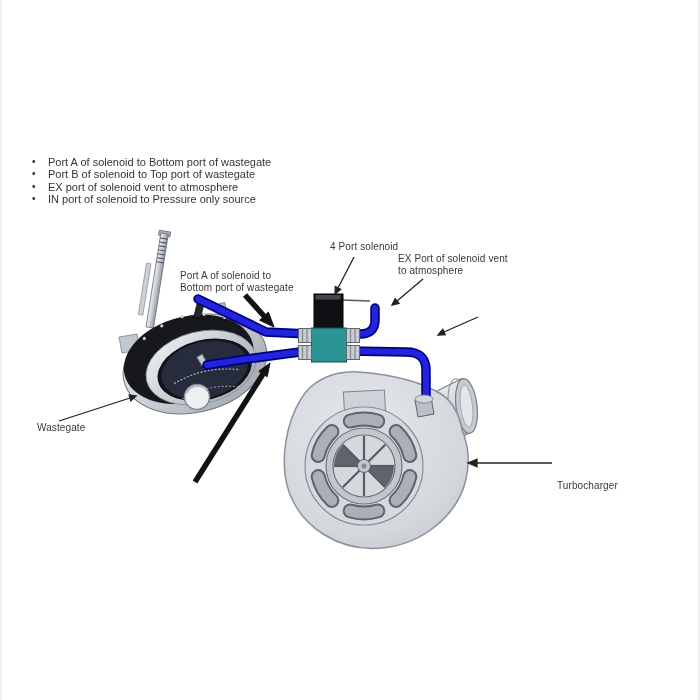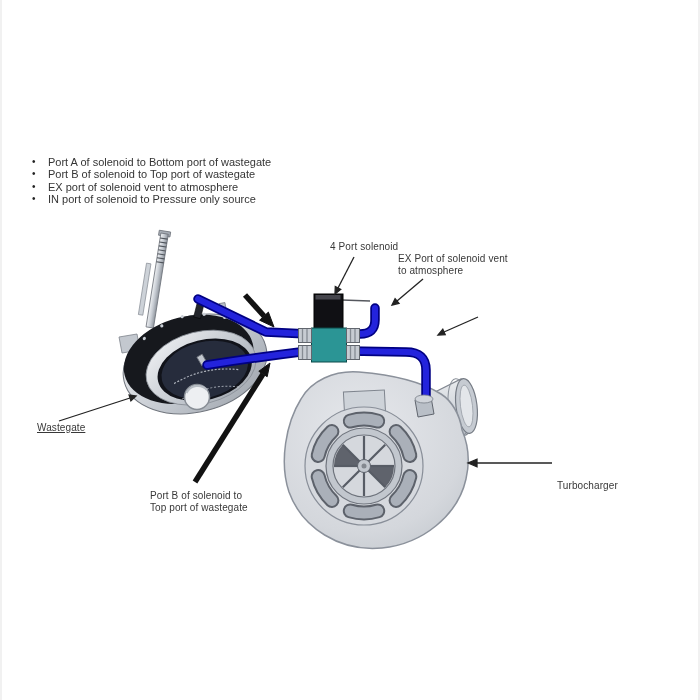--- a/index.html
+++ b/index.html
@@ -230,18 +230,18 @@
       </li>
     <li>
         <span class="dot">•</span>
         <span>IN port of solenoid to Pressure only source</span>
       </li>
   </ul>
 
   <div class="lbl" style="left:328px;top:241px;">4 Port solenoid</div>
   <div class="lbl" style="left:396px;top:253px;">EX Port of solenoid vent
 to atmosphere</div>
-  <div class="lbl" style="left:148px;top:490px;">Port B of solenoid to
-Top port of wastegate</div>
-  <div class="lbl" style="left:35px;top:422px;text-decoration:underline;">Wastegate</div>
+  <div class="lbl" style="left:178px;top:270px;">Port A of solenoid to
+Bottom port of wastegate</div>
+  <div class="lbl" style="left:35px;top:422px;">Wastegate</div>
   <div class="lbl" style="left:555px;top:480px;">Turbocharger</div>
 
 </div>
 
 </body></html>

